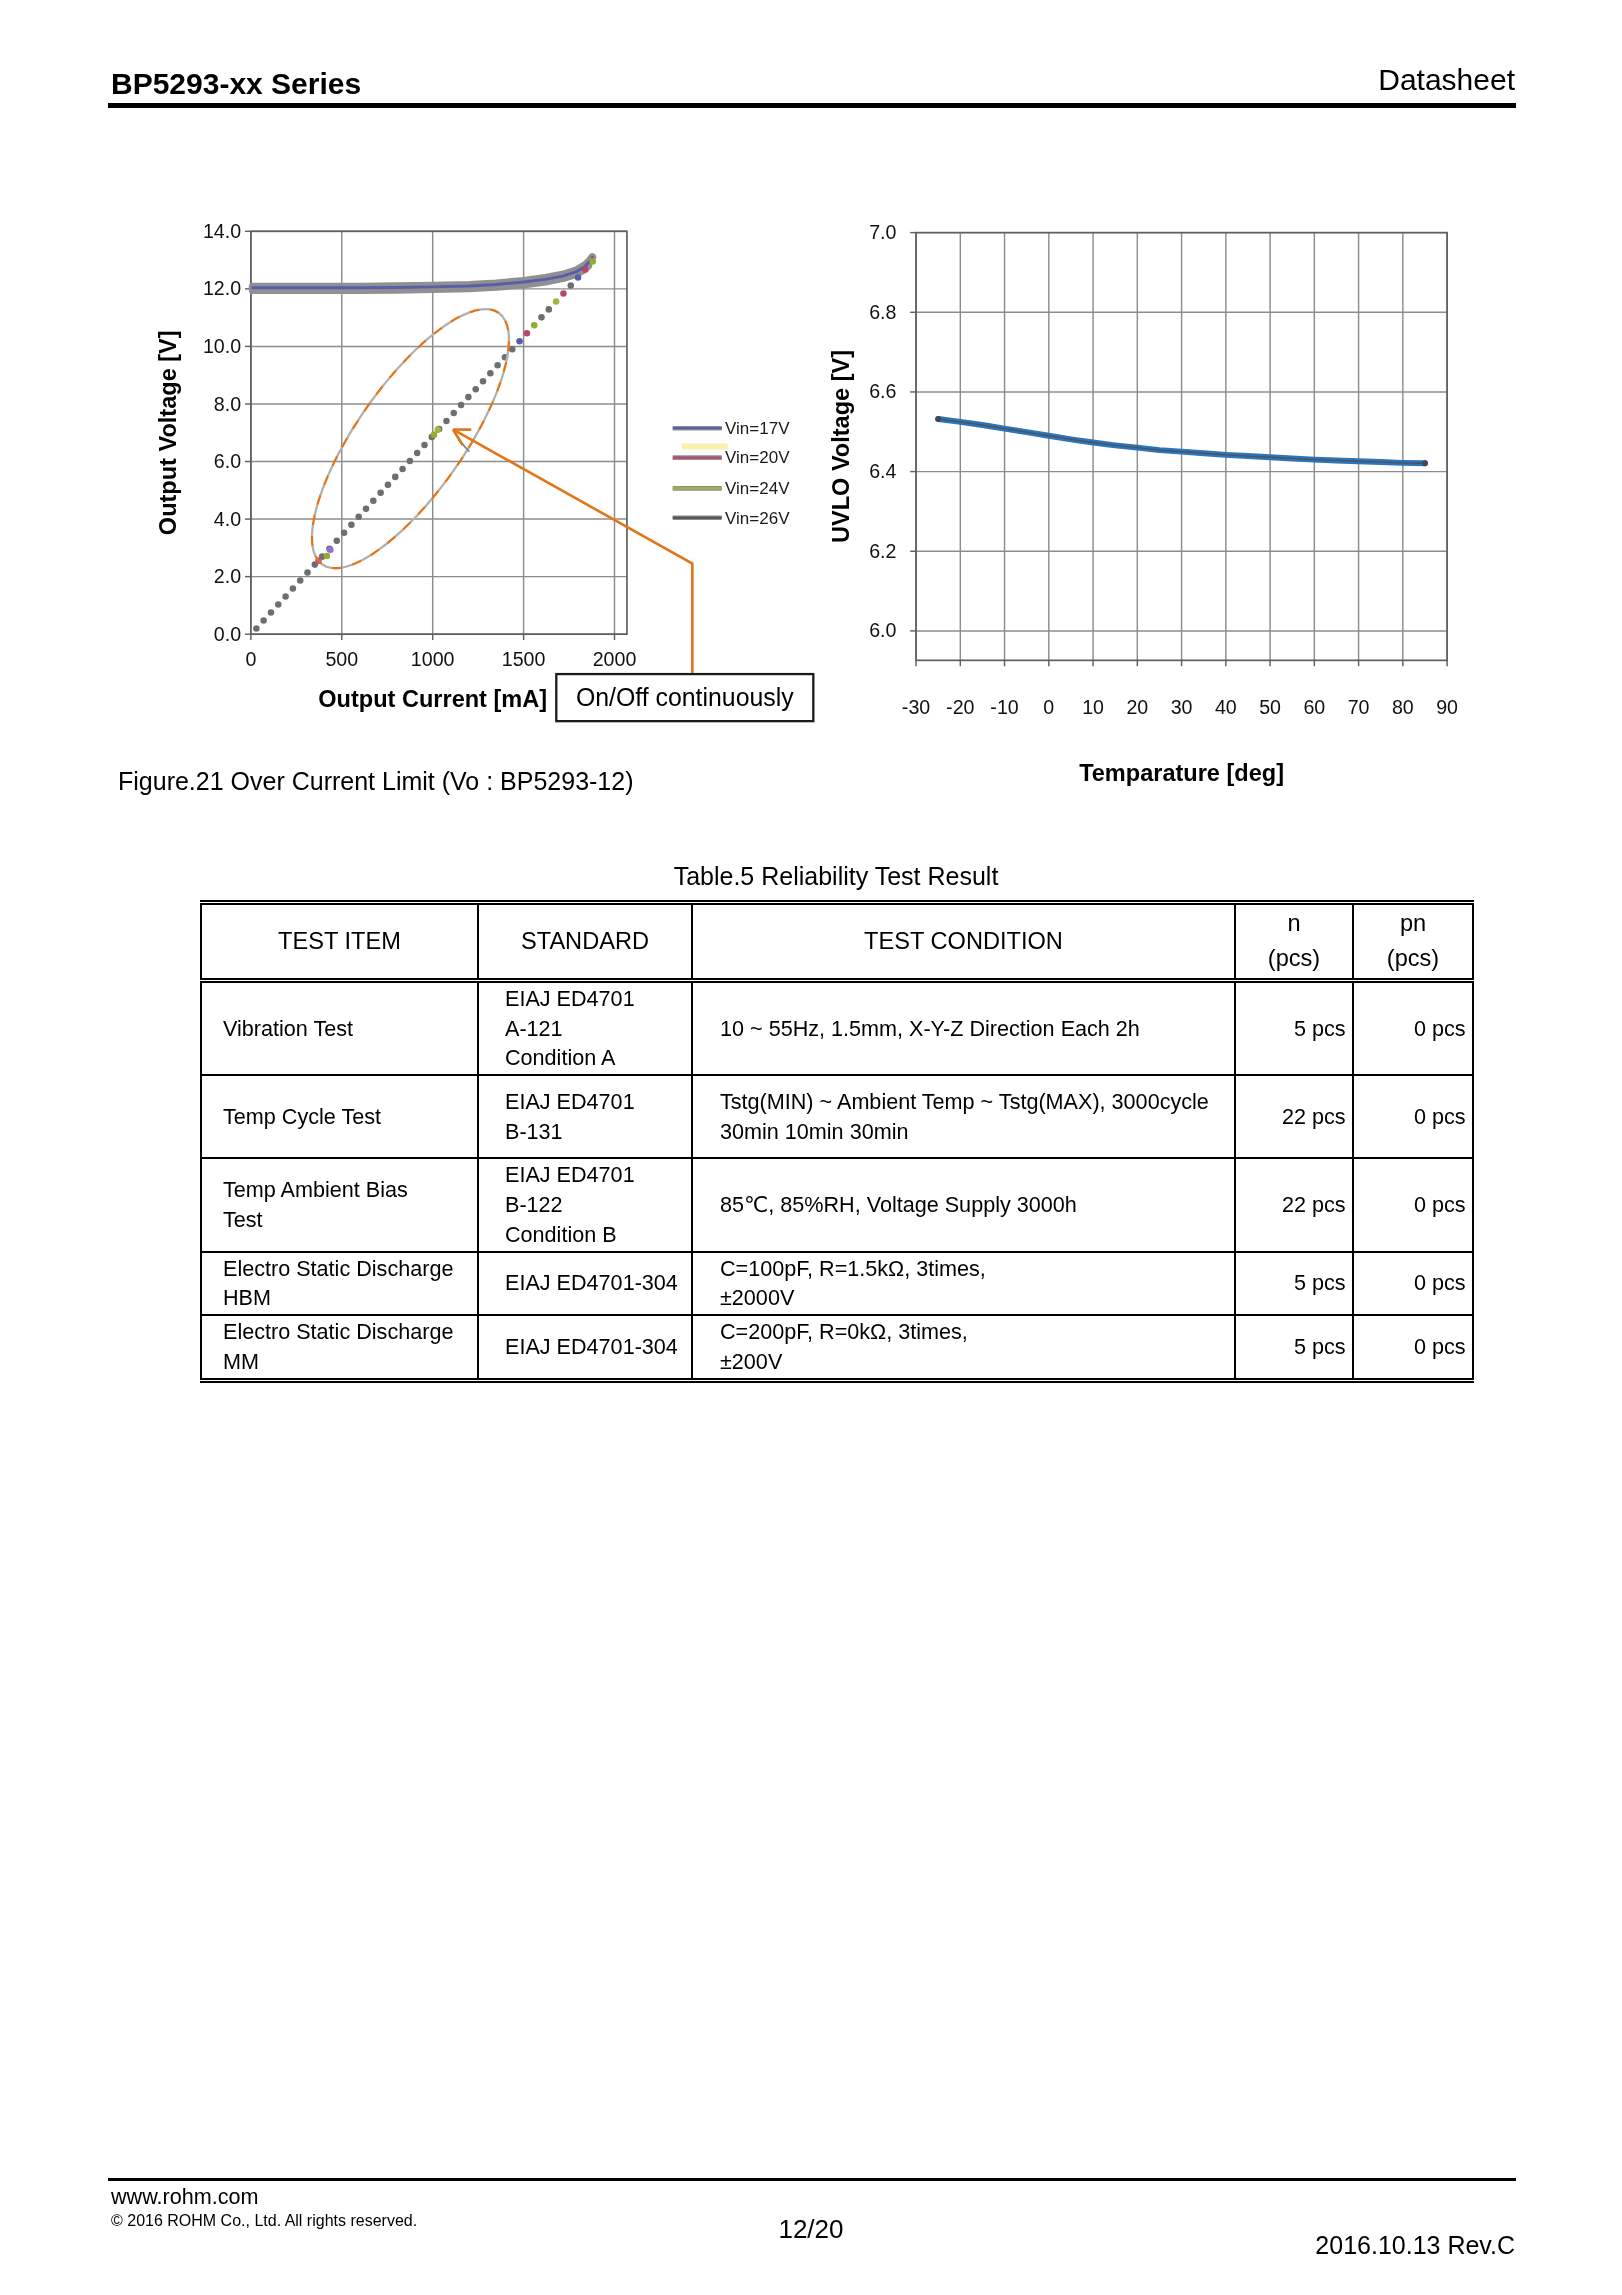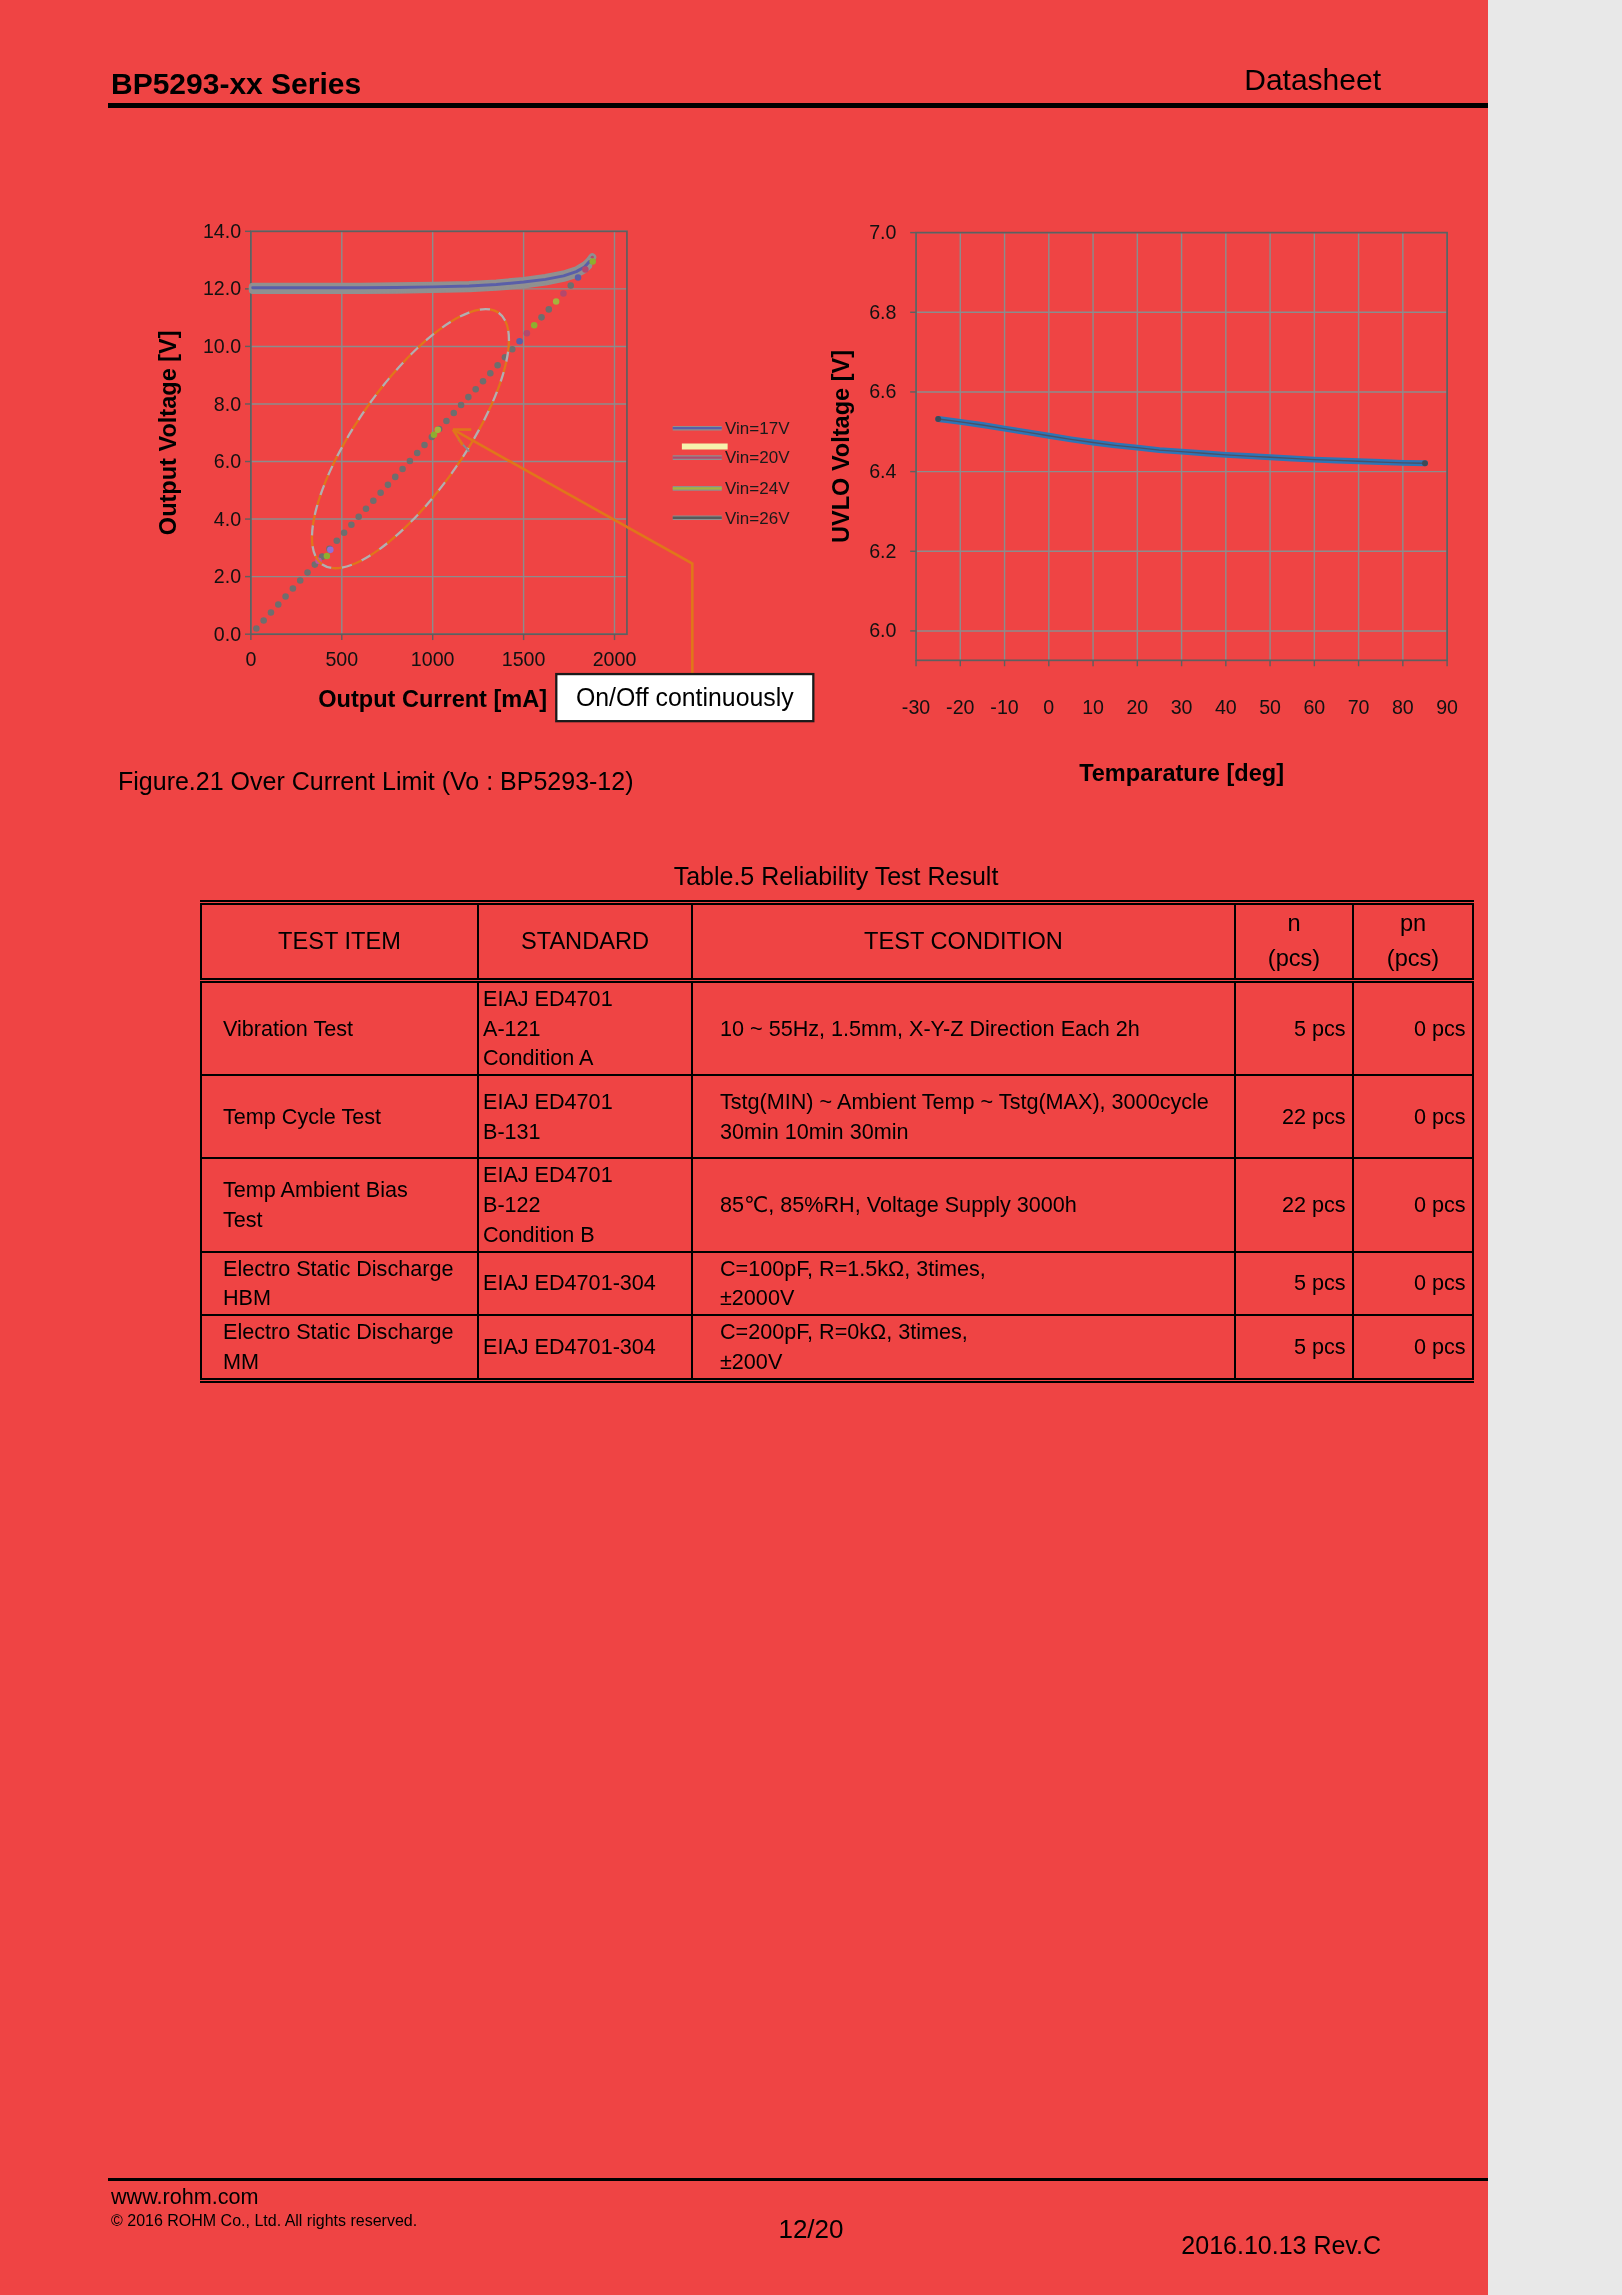--- a/index.html
+++ b/index.html
@@ -1,17 +1,17 @@
 <!DOCTYPE html>
 <html style="font-size:10.5px"><head>
 <meta charset="utf-8">
 <style>
   html,body{margin:0;padding:0;background:#e8e8e8;}
   .page{
-    position:relative; width:1488px; height:2295px; background:#ef4444;
+    position:relative; width:1622px; height:2295px; background:#ffffff;
     font-family:"Liberation Sans","DejaVu Sans",sans-serif; color:#000; overflow:hidden;
   }
   .abs{position:absolute;}
   
   .hdr-title{left:111px; top:67px; font-size:30px; font-weight:bold;}
   .hdr-doc{right:107px; top:63px; font-size:30px; font-weight:normal;}
   .rule{left:108px; width:1408px; background:#000;}
   .rule-top{top:103px; height:4.6px;}
   .rule-bottom{top:2178px; height:3.3px;}
   
@@ -35,21 +35,21 @@
   .rel-table-wrap{left:200px; top:900px;}
   table.rel{border-collapse:collapse; table-layout:fixed; width:1272px;
     border-left:2px solid #000; border-right:2px solid #000;
     border-top:5.2px double #000; border-bottom:5.9px double #000;}
   table.rel th, table.rel td{
     border-left:2px solid #000; border-right:2px solid #000;
     vertical-align:middle; white-space:pre-line; overflow:hidden;}
   table.rel th{font-weight:normal; font-size:23.6px; text-align:center; line-height:1.5; border-bottom:5.2px double #000;}
   table.rel td{font-size:21.6px; line-height:1.38; border-bottom:2.6px solid #000;}
   td.c-item{padding-left:21px; text-align:left;}
-  td.c-std{padding-left:4px; text-align:left;}
+  td.c-std{padding-left:26px; text-align:left;}
   td.c-cond{padding-left:27px; text-align:left;}
   td.c-n{text-align:right; padding-right:6.5px; font-size:23.6px;}
   
   .ftr-url{left:111px; top:2184px; font-size:21.6px;}
   .ftr-copy{left:111px; top:2212px; font-size:16px;}
   .ftr-page{left:0; top:2214px; width:1622px; text-align:center; font-size:26px;}
   .ftr-rev{right:107px; top:2231px; font-size:25px;}
 </style>
 </head>
 <body>

